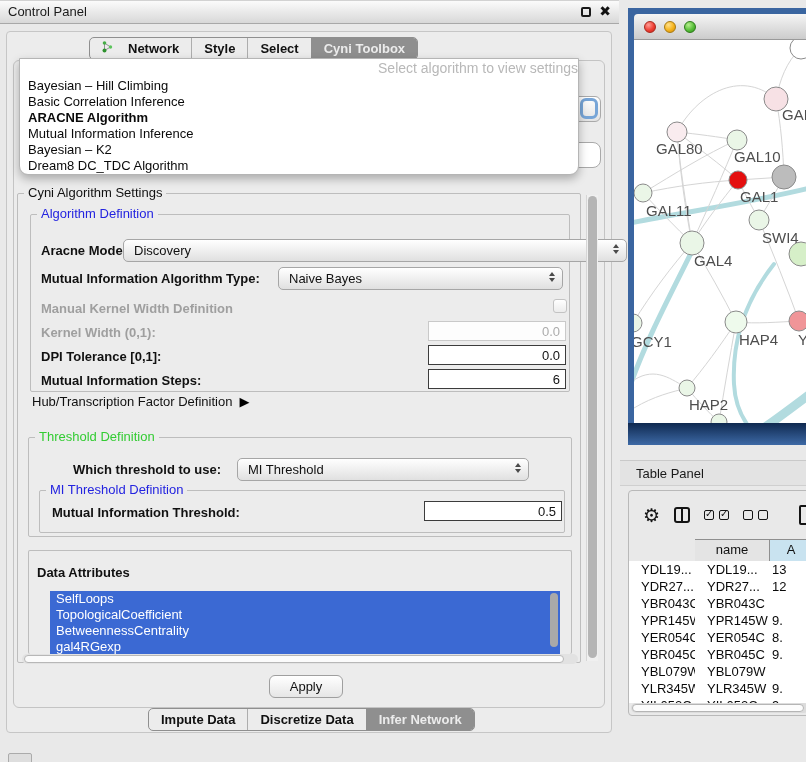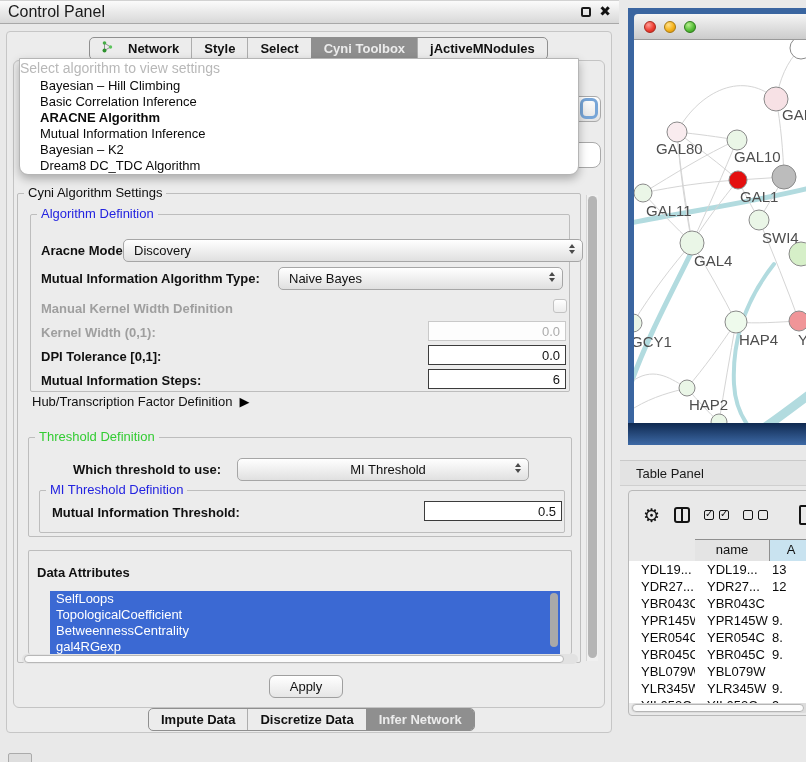--- a/index.html
+++ b/index.html
@@ -3,39 +3,39 @@
 <meta charset="utf-8">
 <style>
   html,body{margin:0;padding:0;width:806px;height:762px;overflow:hidden;background:#e9e9e9;
     font-family:"Liberation Sans","DejaVu Sans",sans-serif;-webkit-font-smoothing:antialiased;}
   *{box-sizing:border-box;}
   .abs{position:absolute;}
 
   
   #cp-titlebar{left:0;top:6;width:619px;height:24px;background:linear-gradient(#fbfbfb,#d8d8d8);
     border-top:1px solid #d2d2d2;border-bottom:1px solid #a8a8a8;}
-  #cp-title{position:absolute;left:8px;top:0;line-height:22px;font-size:16px;color:#1a1a1a;}
+  #cp-title{position:absolute;left:8px;top:0;line-height:22px;font-size:13px;color:#1a1a1a;}
   #cp-float{position:absolute;right:28px;top:6px;width:10px;height:10px;border:2px solid #1a1a1a;border-radius:2px;}
   #cp-close{position:absolute;right:8px;top:2px;font-size:14px;font-weight:bold;color:#111;}
   #cp-body{left:6px;top:31px;width:606px;height:702px;background:#ececec;border:1px solid #c6c6c6;border-radius:4px;}
   #cp-inner-border{left:6px;top:28px;width:592px;height:648px;border:1px solid #c4c4c4;border-radius:6px;}
 
   
   .tabbar{display:inline-flex;border:1px solid #8f8f8f;border-radius:5px;overflow:hidden;background:#ececec;}
   .tab{padding:3px 12px;font-size:13px;font-weight:bold;color:#111;white-space:nowrap;display:flex;align-items:center;gap:15px;}
   .tab + .tab{border-left:1px solid #adadad;}
   .tab.selected{background:#8f8f8f;color:#ececec;border-left-color:#8f8f8f;}
   #top-tabbar{left:82px;top:5px;}
   #bottom-tabbar{left:141px;top:676px;}
 
   
   #algo-dropdown{left:12px;top:26px;width:560px;height:117px;background:#fff;border:1px solid #b5b5b5;
     border-radius:0 0 9px 9px;box-shadow:0 4px 10px rgba(0,0,0,.28);z-index:30;}
-  #algo-dropdown .dd-header{height:19px;line-height:19px;text-align:left;color:#b8b8b8;font-size:14px;}
-  #algo-dropdown .dd-item{height:16px;line-height:16px;padding-left:20px;font-size:13px;color:#0a0a0a;}
+  #algo-dropdown .dd-header{height:19px;line-height:19px;text-align:right;color:#b8b8b8;font-size:14px;}
+  #algo-dropdown .dd-item{height:16px;line-height:16px;padding-left:8px;font-size:13px;color:#0a0a0a;}
   #algo-dropdown .dd-item.selected{font-weight:bold;}
 
   
   #frag-combo{left:548px;top:64px;width:46px;height:26px;border:1px solid #a9a9a9;border-radius:6px;
     background:linear-gradient(#fff,#e3e3e3);z-index:5;}
   #frag-combo .focus{position:absolute;right:2px;top:1px;width:18px;height:21px;border:3px solid #77a5d7;border-radius:6px;}
   #frag-field{left:544px;top:110px;width:50px;height:26px;border:1px solid #a9a9a9;border-radius:8px;background:#fff;z-index:5;}
 
   
   .group{position:absolute;border:1px solid #bdbdbd;border-radius:2px;}
@@ -144,23 +144,20 @@
       </div>
       <div class="tab">
         <span>Style</span>
       </div>
       <div class="tab">
         <span>Select</span>
       </div>
       <div class="tab selected">
         <span>Cyni Toolbox</span>
       </div>
-      <div class="tab">
-        <span>jActiveMNodules</span>
-      </div>
     </div>
 
   <div class="abs" id="frag-combo">
       <span class="focus"></span>
     </div>
   <div class="abs" id="frag-field"></div>
 
   <div class="abs" id="algo-dropdown">
     <div class="dd-header">Select algorithm to view settings</div>
   <div class="dd-item">Bayesian – Hill Climbing</div>
@@ -170,21 +167,21 @@
       <div class="dd-item">Bayesian – K2</div>
       <div class="dd-item">Dream8 DC_TDC Algorithm</div>
     </div>
 
   <div class="group" id="settings-group">
     <span class="legend">Cyni Algorithm Settings</span>
 
     <div class="group" id="algdef-group">
       <span class="legend blue">Algorithm Definition</span>
       <span class="lbl b" style="left:10px;top:28px;">Aracne Mode:</span>
-      <div class="mac-combo" style="left:92px;top:24px;width:460px;">
+      <div class="mac-combo" style="left:92px;top:24px;width:504px;">
         <span>Discovery</span>
         <span class="spinner">
             <i class="up"></i>
             <i class="dn"></i>
           </span>
       </div>
       <span class="lbl b" style="left:10px;top:56px;">Mutual Information Algorithm Type:</span>
       <div class="mac-combo" style="left:247px;top:52px;width:285px;">
         <span>Naive Bayes</span>
         <span class="spinner">
@@ -203,21 +200,21 @@
     </div>
 
     <div id="hub-row">
       <span>Hub/Transcription Factor Definition</span>
       <span class="tri">▶</span>
     </div>
 
     <div class="group" id="threshold-group">
       <span class="legend green">Threshold Definition</span>
       <span class="lbl b" style="left:44px;top:24px;">Which threshold to use:</span>
-      <div class="mac-combo" style="left:208px;top:20px;width:292px;justify-content:center;">
+      <div class="mac-combo" style="left:208px;top:20px;width:292px;">
         <span>MI Threshold</span>
         <span class="spinner">
             <i class="up"></i>
             <i class="dn"></i>
           </span>
       </div>
       <div class="group" id="mi-group">
         <span class="legend blue">MI Threshold Definition</span>
         <span class="lbl b" style="left:12px;top:14px;">Mutual Information Threshold:</span>
         <div class="field" style="left:384px;top:10px;width:138px;">0.5</div>

